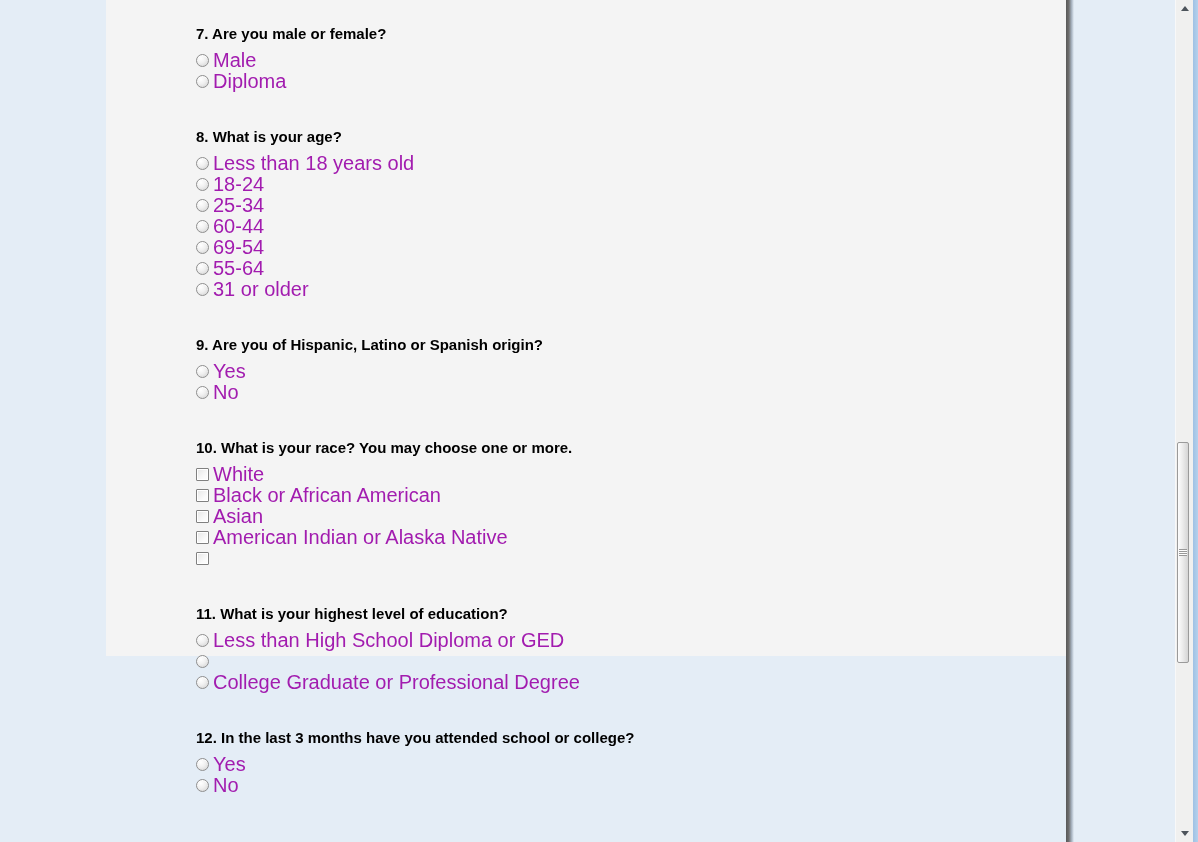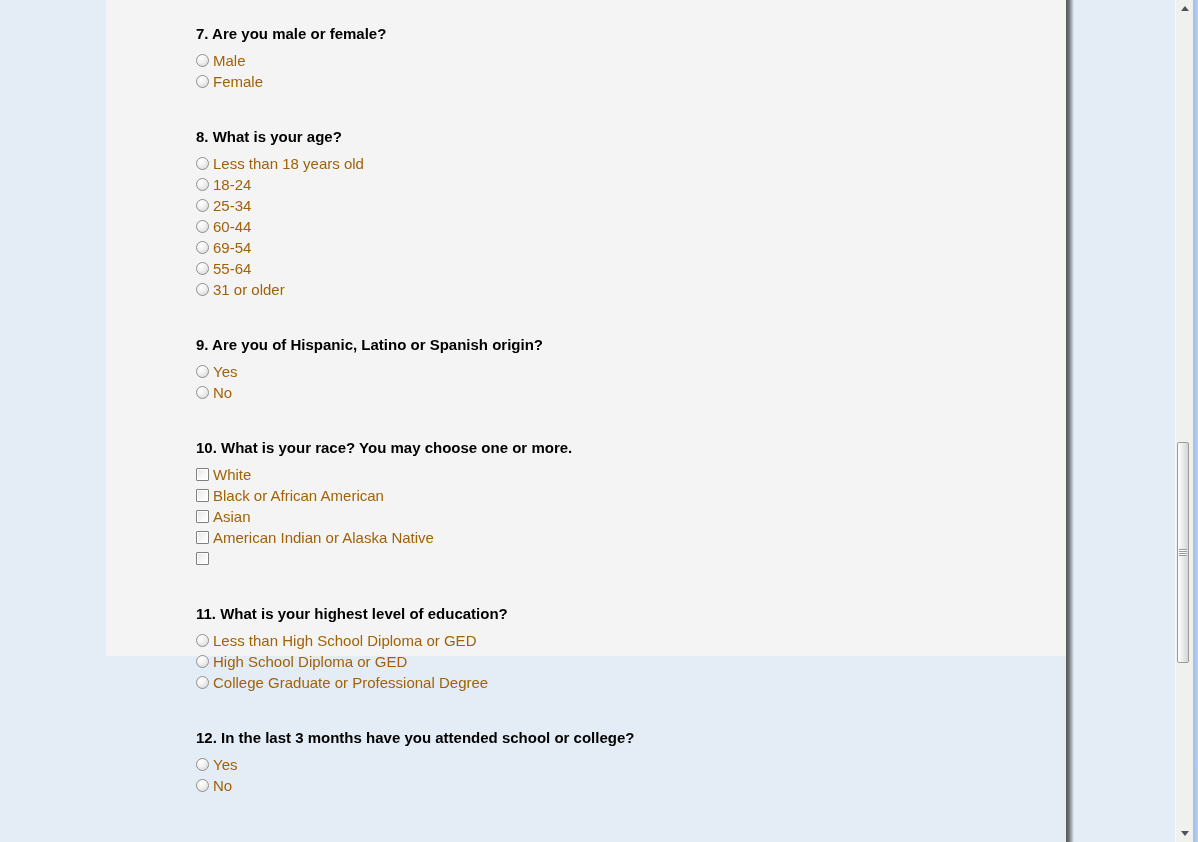--- a/index.html
+++ b/index.html
@@ -31,22 +31,22 @@
     line-height: 21px;
     margin-bottom: 6px;
   }
   .opt-row {
     display: flex;
     align-items: center;
     height: 21px;
     cursor: default;
   }
   .opt-label {
-    font-size: 15px;
-    color: #a16207;
+    font-size: 20px;
+    color: #a21caf;
     line-height: 21px;
   }
   .radio {
     flex: none;
     width: 11px; height: 11px;
     margin-right: 4px;
     border: 1px solid #8f8f8f;
     border-radius: 50%;
     background: radial-gradient(circle at 35% 30%, #ffffff 0%, #f0f0f0 45%, #d0d0d0 100%);
     box-shadow: inset 0 1px 1px rgba(255,255,255,0.85);
@@ -119,21 +119,21 @@
   <div class="questions">
       <div class="q-block">
         <div class="q-title">7. Are you male or female?</div>
         <div>
           <label class="opt-row">
             <span class="radio"></span>
             <span class="opt-label">Male</span>
           </label>
           <label class="opt-row">
             <span class="radio"></span>
-            <span class="opt-label">Female</span>
+            <span class="opt-label">Diploma</span>
           </label>
         </div>
       </div>
       <div class="q-block">
         <div class="q-title">8. What is your age?</div>
         <div>
           <label class="opt-row">
             <span class="radio"></span>
             <span class="opt-label">Less than 18 years old</span>
           </label>
@@ -202,21 +202,20 @@
       </div>
       <div class="q-block">
         <div class="q-title">11. What is your highest level of education?</div>
         <div>
           <label class="opt-row">
             <span class="radio"></span>
             <span class="opt-label">Less than High School Diploma or GED</span>
           </label>
           <label class="opt-row">
             <span class="radio"></span>
-            <span class="opt-label">High School Diploma or GED</span>
           </label>
           <label class="opt-row">
             <span class="radio"></span>
             <span class="opt-label">College Graduate or Professional Degree</span>
           </label>
         </div>
       </div>
       <div class="q-block">
         <div class="q-title">12. In the last 3 months have you attended school or college?</div>
         <div>

